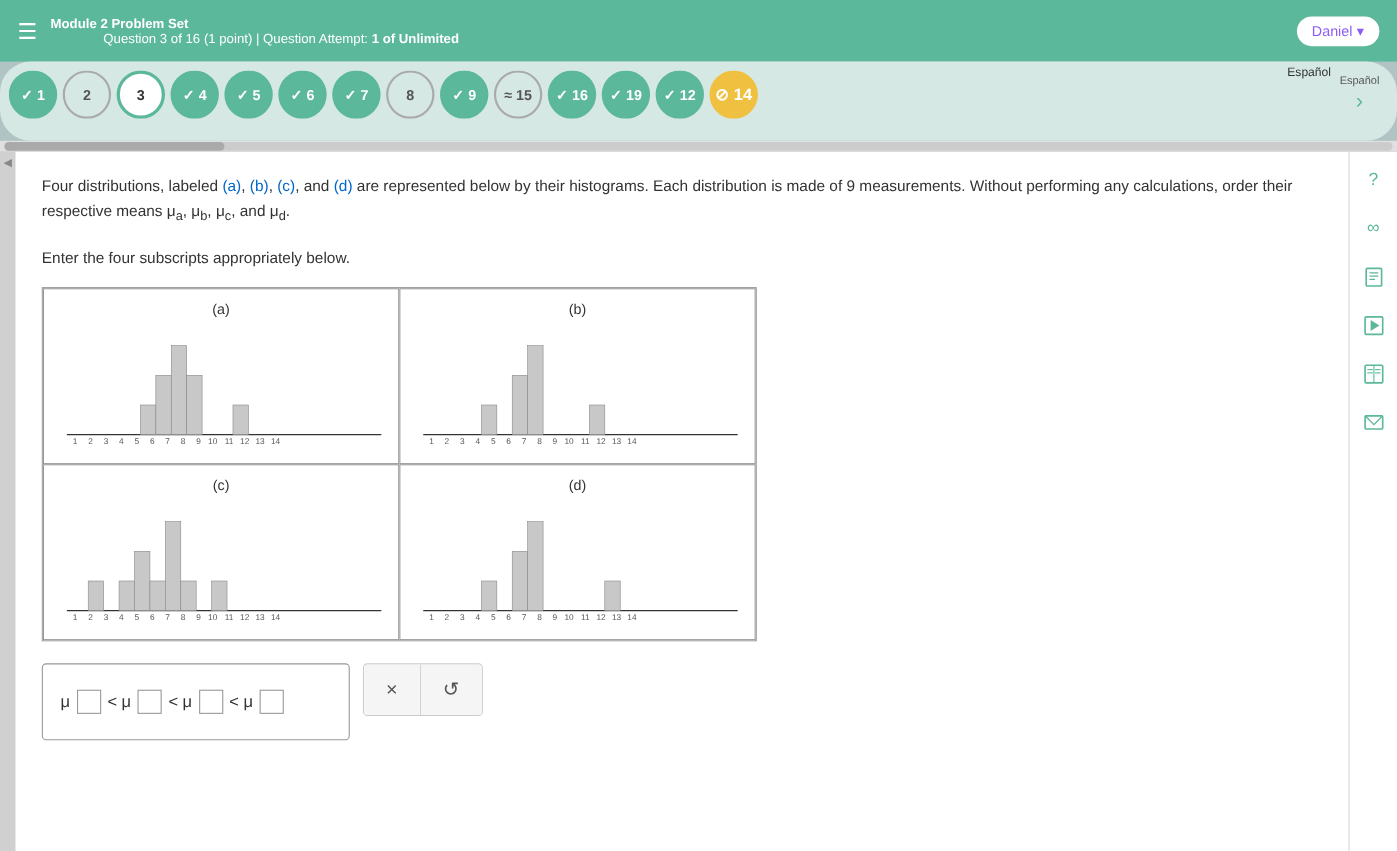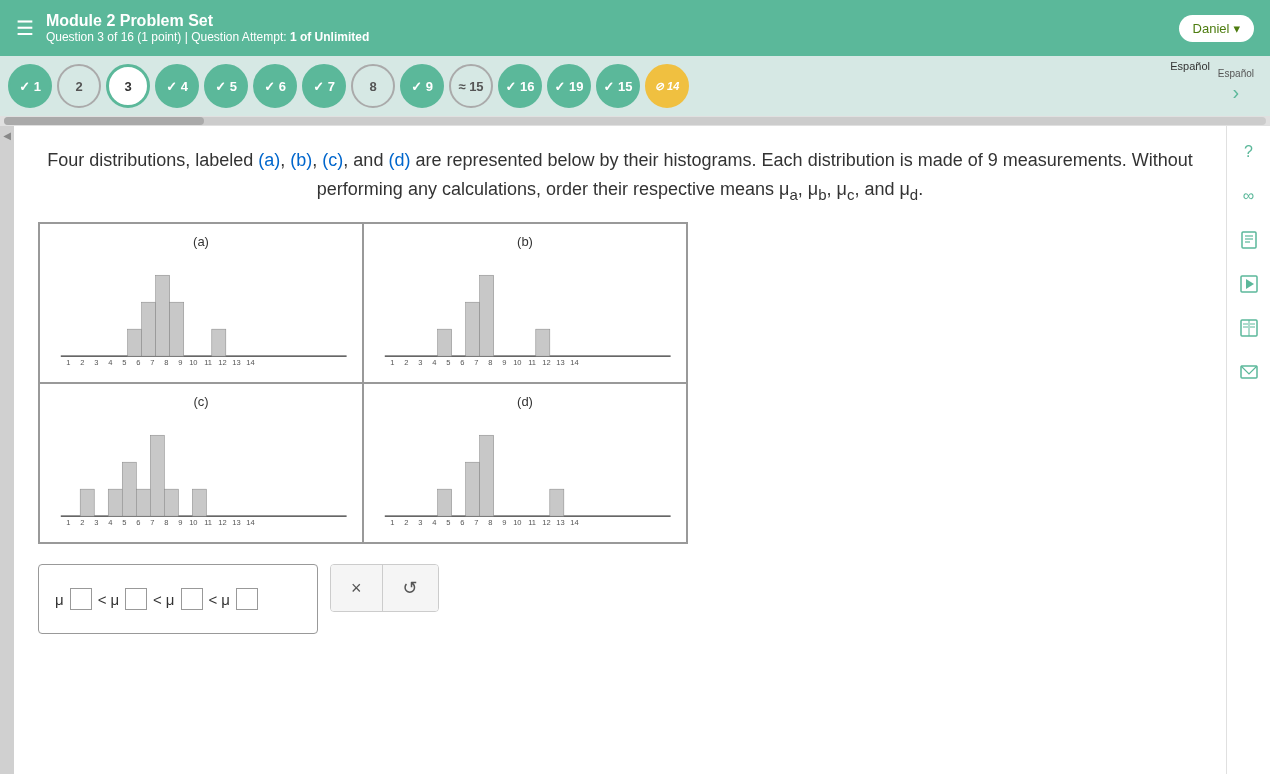--- a/index.html
+++ b/index.html
@@ -10,25 +10,25 @@
       background: #5bb89a;
       padding: 8px 16px;
       display: flex;
       align-items: center;
       justify-content: space-between;
       min-height: 56px;
     }
     .header-left { display: flex; align-items: center; gap: 12px; }
     .hamburger { color: white; font-size: 20px; cursor: pointer; }
     .header-title { color: white; }
-    .header-title .main-title { font-weight: bold; font-size: 16px; }
-    .header-title .sub-title { font-size: 12px; }
+    .header-title .main-title { font-weight: bold; font-size: 12px; }
+    .header-title .sub-title { font-size: 12px; margin-left: 48px; }
     .header-right { display: flex; align-items: center; gap: 8px; }
     .user-btn {
-      background: white; color: #4d7c0f; border: none; border-radius: 20px;
+      background: white; color: #8b5cf6; border: none; border-radius: 20px;
       padding: 6px 14px; font-size: 13px; cursor: pointer; display: flex; align-items: center; gap: 4px;
     }
 
     
     .nav-bar {
       background: #d6e8e4;
       padding: 8px 16px;
       display: flex;
       align-items: center;
       gap: 6px;
@@ -74,21 +74,21 @@
       padding: 12px 0;
       gap: 16px;
       border-left: 1px solid #e0e0e0;
     }
     .sidebar-icon {
       width: 28px; height: 28px; display: flex; align-items: center;
       justify-content: center; cursor: pointer; color: #5bb89a; font-size: 16px;
     }
 
     
-    .question-text { font-size: 18px; color: #333; line-height: 1.6; margin-bottom: 16px; text-align: center; }
+    .question-text { font-size: 14px; color: #333; line-height: 1.6; margin-bottom: 16px; }
     .question-text a { color: #0066cc; text-decoration: none; }
 
     
     .histograms-grid {
       display: grid;
       grid-template-columns: 1fr 1fr;
       gap: 0;
       border: 1px solid #999;
       margin-bottom: 20px;
       width: 650px;
@@ -174,37 +174,37 @@
     </div>
   </div>
   <div class="header-right">
     <button class="user-btn">
       <span>Daniel</span>
       <span>▾</span>
     </button>
   </div>
 </div>
 
-<div style="position:relative; background:#d6e8e4; padding: 8px 8px 8px 8px;">
+<div style="position:relative; background:#d6e8e4; padding: 8px 8px 20px 8px; border-radius: 28px;">
   <span class="español-label">Español</span>
   <div class="nav-bar" style="padding:0; background:transparent; gap:5px;">
     <a class="nav-btn completed">✓ 1</a>
     <a class="nav-btn incomplete">2</a>
     <a class="nav-btn current">3</a>
     <a class="nav-btn completed">✓ 4</a>
     <a class="nav-btn completed">✓ 5</a>
     <a class="nav-btn completed">✓ 6</a>
     <a class="nav-btn completed">✓ 7</a>
     <a class="nav-btn incomplete">8</a>
     <a class="nav-btn completed">✓ 9</a>
     <a class="nav-btn tilde">≈ 15</a>
     <a class="nav-btn completed">✓ 16</a>
     <a class="nav-btn completed">✓ 19</a>
-    <a class="nav-btn completed">✓ 15</a>
-    <a class="nav-btn yellow" style="font-size:11px;font-style:italic;">⊘ 14</a>
+    <a class="nav-btn completed">✓ 12</a>
+    <a class="nav-btn yellow" style="font-size:15px;">⊘ 14</a>
     <div style="position:absolute; right:8px; top:50%; transform:translateY(-50%); display:flex; flex-direction:column; align-items:center;">
       <span style="font-size:10px; color:#555; margin-bottom:2px;">Español</span>
       <button class="nav-arrow">›</button>
     </div>
   </div>
 </div>
 
 <div style="background:#e0e0e0; height:10px; display:flex; padding: 1px 4px;">
   <div style="background:#ccc; height:8px; width:100%; border-radius:4px; position:relative;">
     <div style="background:#aaa; height:8px; width:200px; border-radius:4px; position:absolute; left:0;"></div>
@@ -215,20 +215,21 @@
 
   <div style="width:14px; background:#d0d0d0; display:flex; align-items:flex-start; padding-top:4px; justify-content:center; cursor:pointer;">
     <span style="color:#888; font-size:10px;">◀</span>
   </div>
 
   <div class="content-area">
 
     <p class="question-text">
       Four distributions, labeled <a href="#">(a)</a>, <a href="#">(b)</a>, <a href="#">(c)</a>, <span>and</span> <a href="#">(d)</a> are represented below by their histograms. Each distribution is made of 9 measurements. Without performing any calculations, order their respective means μ<sub>a</sub>, μ<sub>b</sub>, μ<sub>c</sub>, and μ<sub>d</sub>.
     </p>
+    <p class="question-text">Enter the four subscripts appropriately below.</p>
 
     <div class="histograms-grid">
 
       <div class="histogram-cell">
         <div class="histogram-title">(a)</div>
         <svg class="histogram-svg" viewBox="0 0 280 100">
 
           <line x1="10" y1="90" x2="275" y2="90" stroke="#333" stroke-width="1"></line>
 
           <rect x="72" y="65" width="13" height="25" fill="#c8c8c8" stroke="#888" stroke-width="0.5"></rect>

